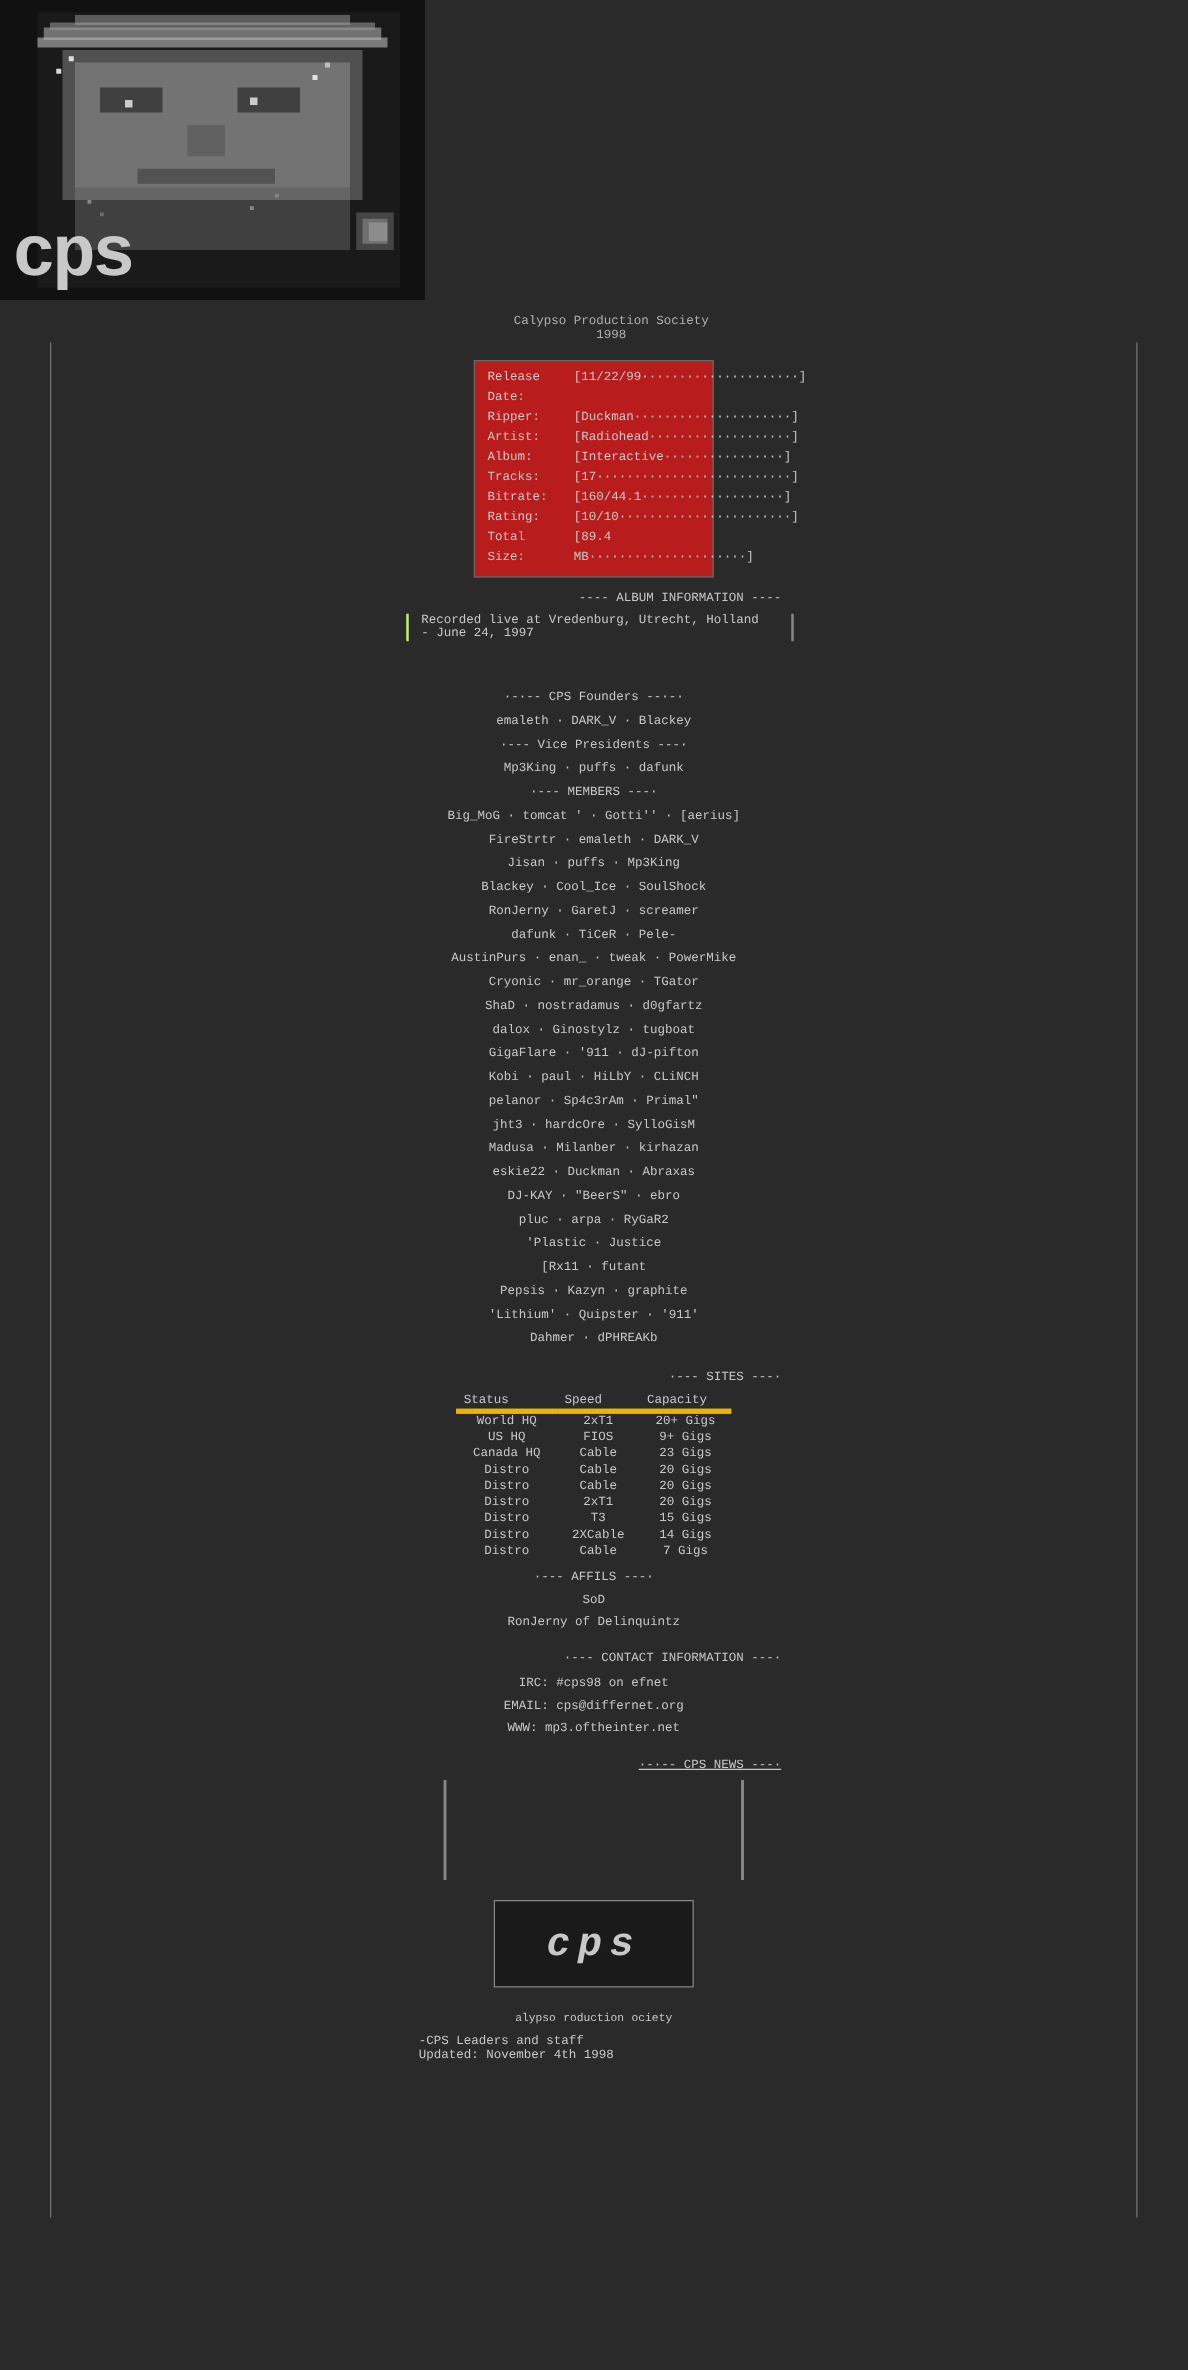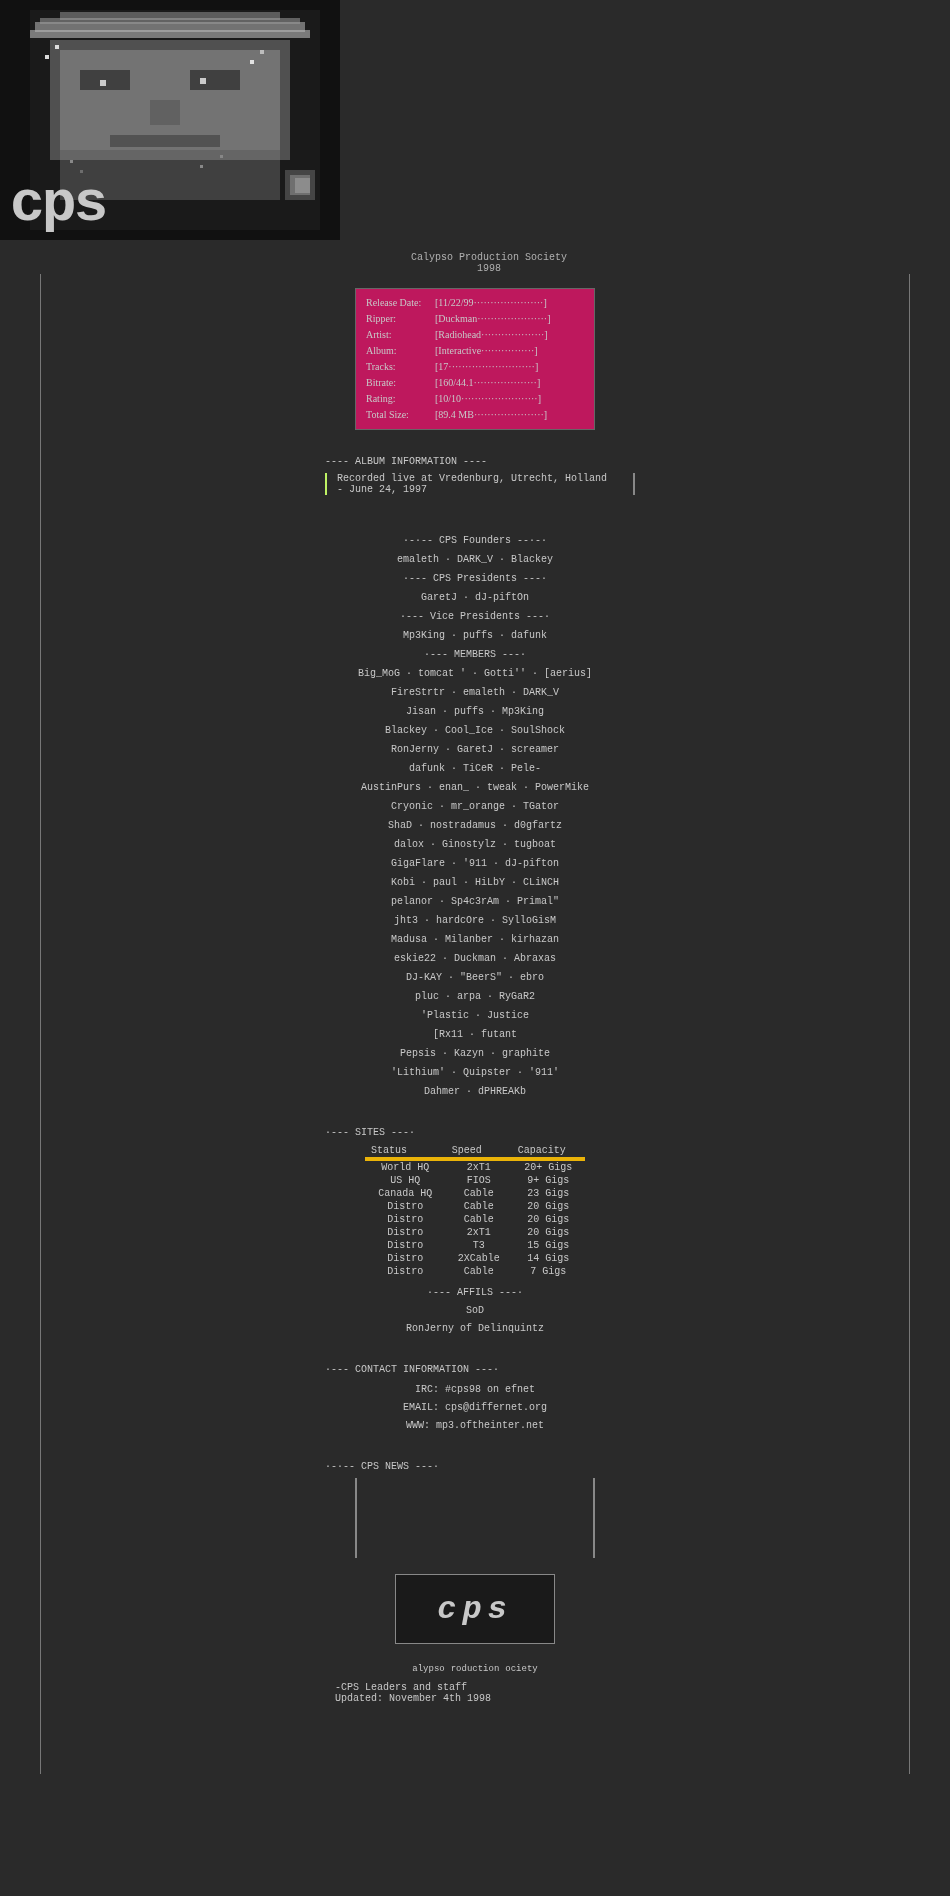--- a/index.html
+++ b/index.html
@@ -26,46 +26,45 @@
       font-size: 10px;
       color: #b0b0b0;
       margin-top: 4px;
     }
     .org-year {
       font-size: 10px;
       color: #b0b0b0;
     }
 
     .info-block {
-      background: #be185d;
+      background: #b91c1c;
       border: 1px solid #666;
       padding: 6px 10px;
       margin: 6px auto;
       font-size: 10px;
       line-height: 1.6;
-      width: 240px;
-      font-family: Liberation Serif, serif;
+      width: 192px;
     }
     .info-row {
       display: flex;
       gap: 4px;
     }
     .info-label {
       min-width: 65px;
       color: #c8c8c8;
     }
     .info-value {
       color: #c8c8c8;
     }
 
     .section-header {
-      text-align: left;
-      font-size: 10px;
-      color: #c8c8c8;
-      margin: 26px 0 6px 0;
+      text-align: right;
+      font-size: 10px;
+      color: #c8c8c8;
+      margin: 12px 0 6px 0;
     }
 
     .members-section {
       text-align: center;
       font-size: 10px;
       line-height: 1.9;
       color: #c8c8c8;
     }
 
     .sites-table {
@@ -271,24 +270,20 @@
 - June 24, 1997</pre>
       </div>
 
       <div style="height:30px;"></div>
 
       <div class="members-section">
         <div>·-·-- CPS Founders --·-·</div>
         <div>emaleth · DARK_V · Blackey</div>
       </div>
 
-      <div class="members-section">
-        <div>·--- CPS Presidents ---·</div>
-        <div>GaretJ · dJ-piftOn</div>
-      </div>
 
       <div class="members-section">
         <div>·--- Vice Presidents ---·</div>
         <div>Mp3King · puffs · dafunk</div>
       </div>
 
       <div class="members-section">
         <div>·--- MEMBERS ---·</div>
 
         <div id="members-list-container">
@@ -386,21 +381,21 @@
 
       <div style="margin-top:14px; text-align:center;">
         <div class="section-header">·--- CONTACT INFORMATION ---·</div>
         <div class="contact-section" style="margin:0 auto; width:fit-content;">
           <div>IRC: #cps98 on efnet</div>
           <div>EMAIL: cps@differnet.org</div>
           <div>WWW: mp3.oftheinter.net</div>
         </div>
       </div>
 
-      <div style="margin-top:14px; text-align:center;">
+      <div style="margin-top:14px; text-align:center;text-decoration:underline;">
         <div class="section-header">·-·-- CPS NEWS ---·</div>
 
         <div class="news-section" style="height:80px; width:240px; margin:0 auto; position:relative;">
 
           <div style="position:absolute; left:-2px; top:0; bottom:0; width:2px; background:#888;"></div>
           <div style="position:absolute; right:-2px; top:0; bottom:0; width:2px; background:#888;"></div>
         </div>
       </div>
 
 

